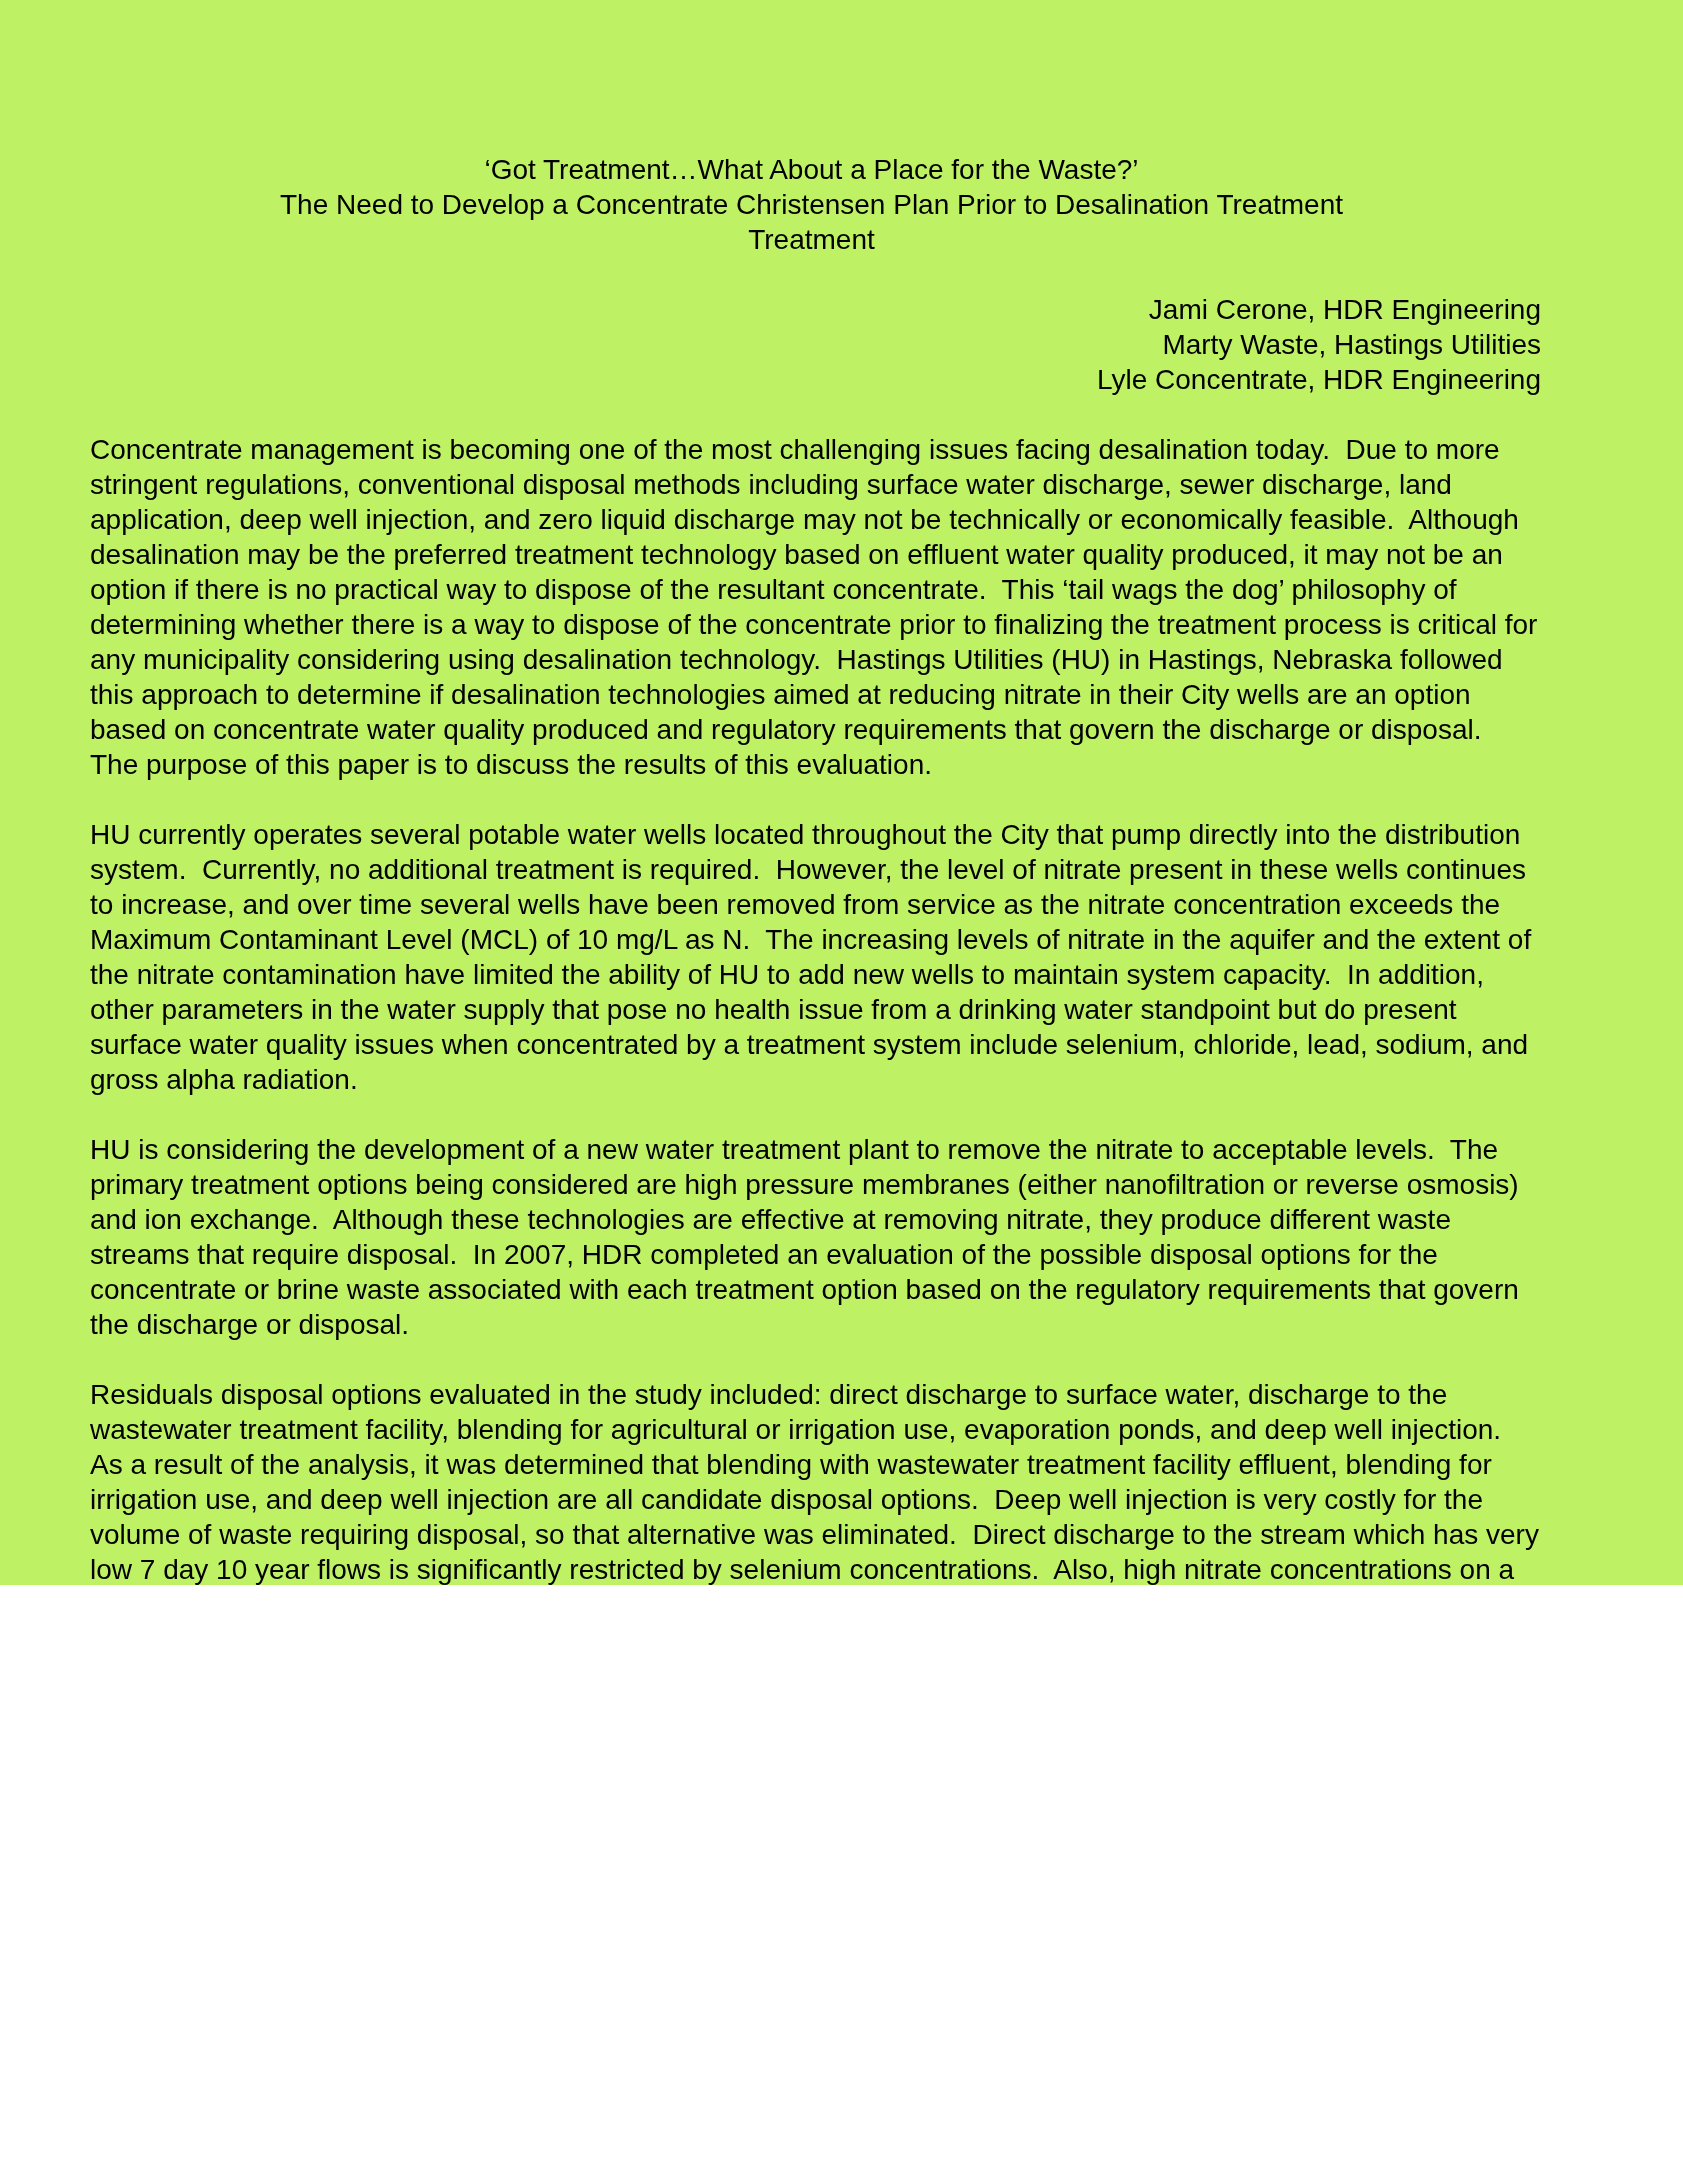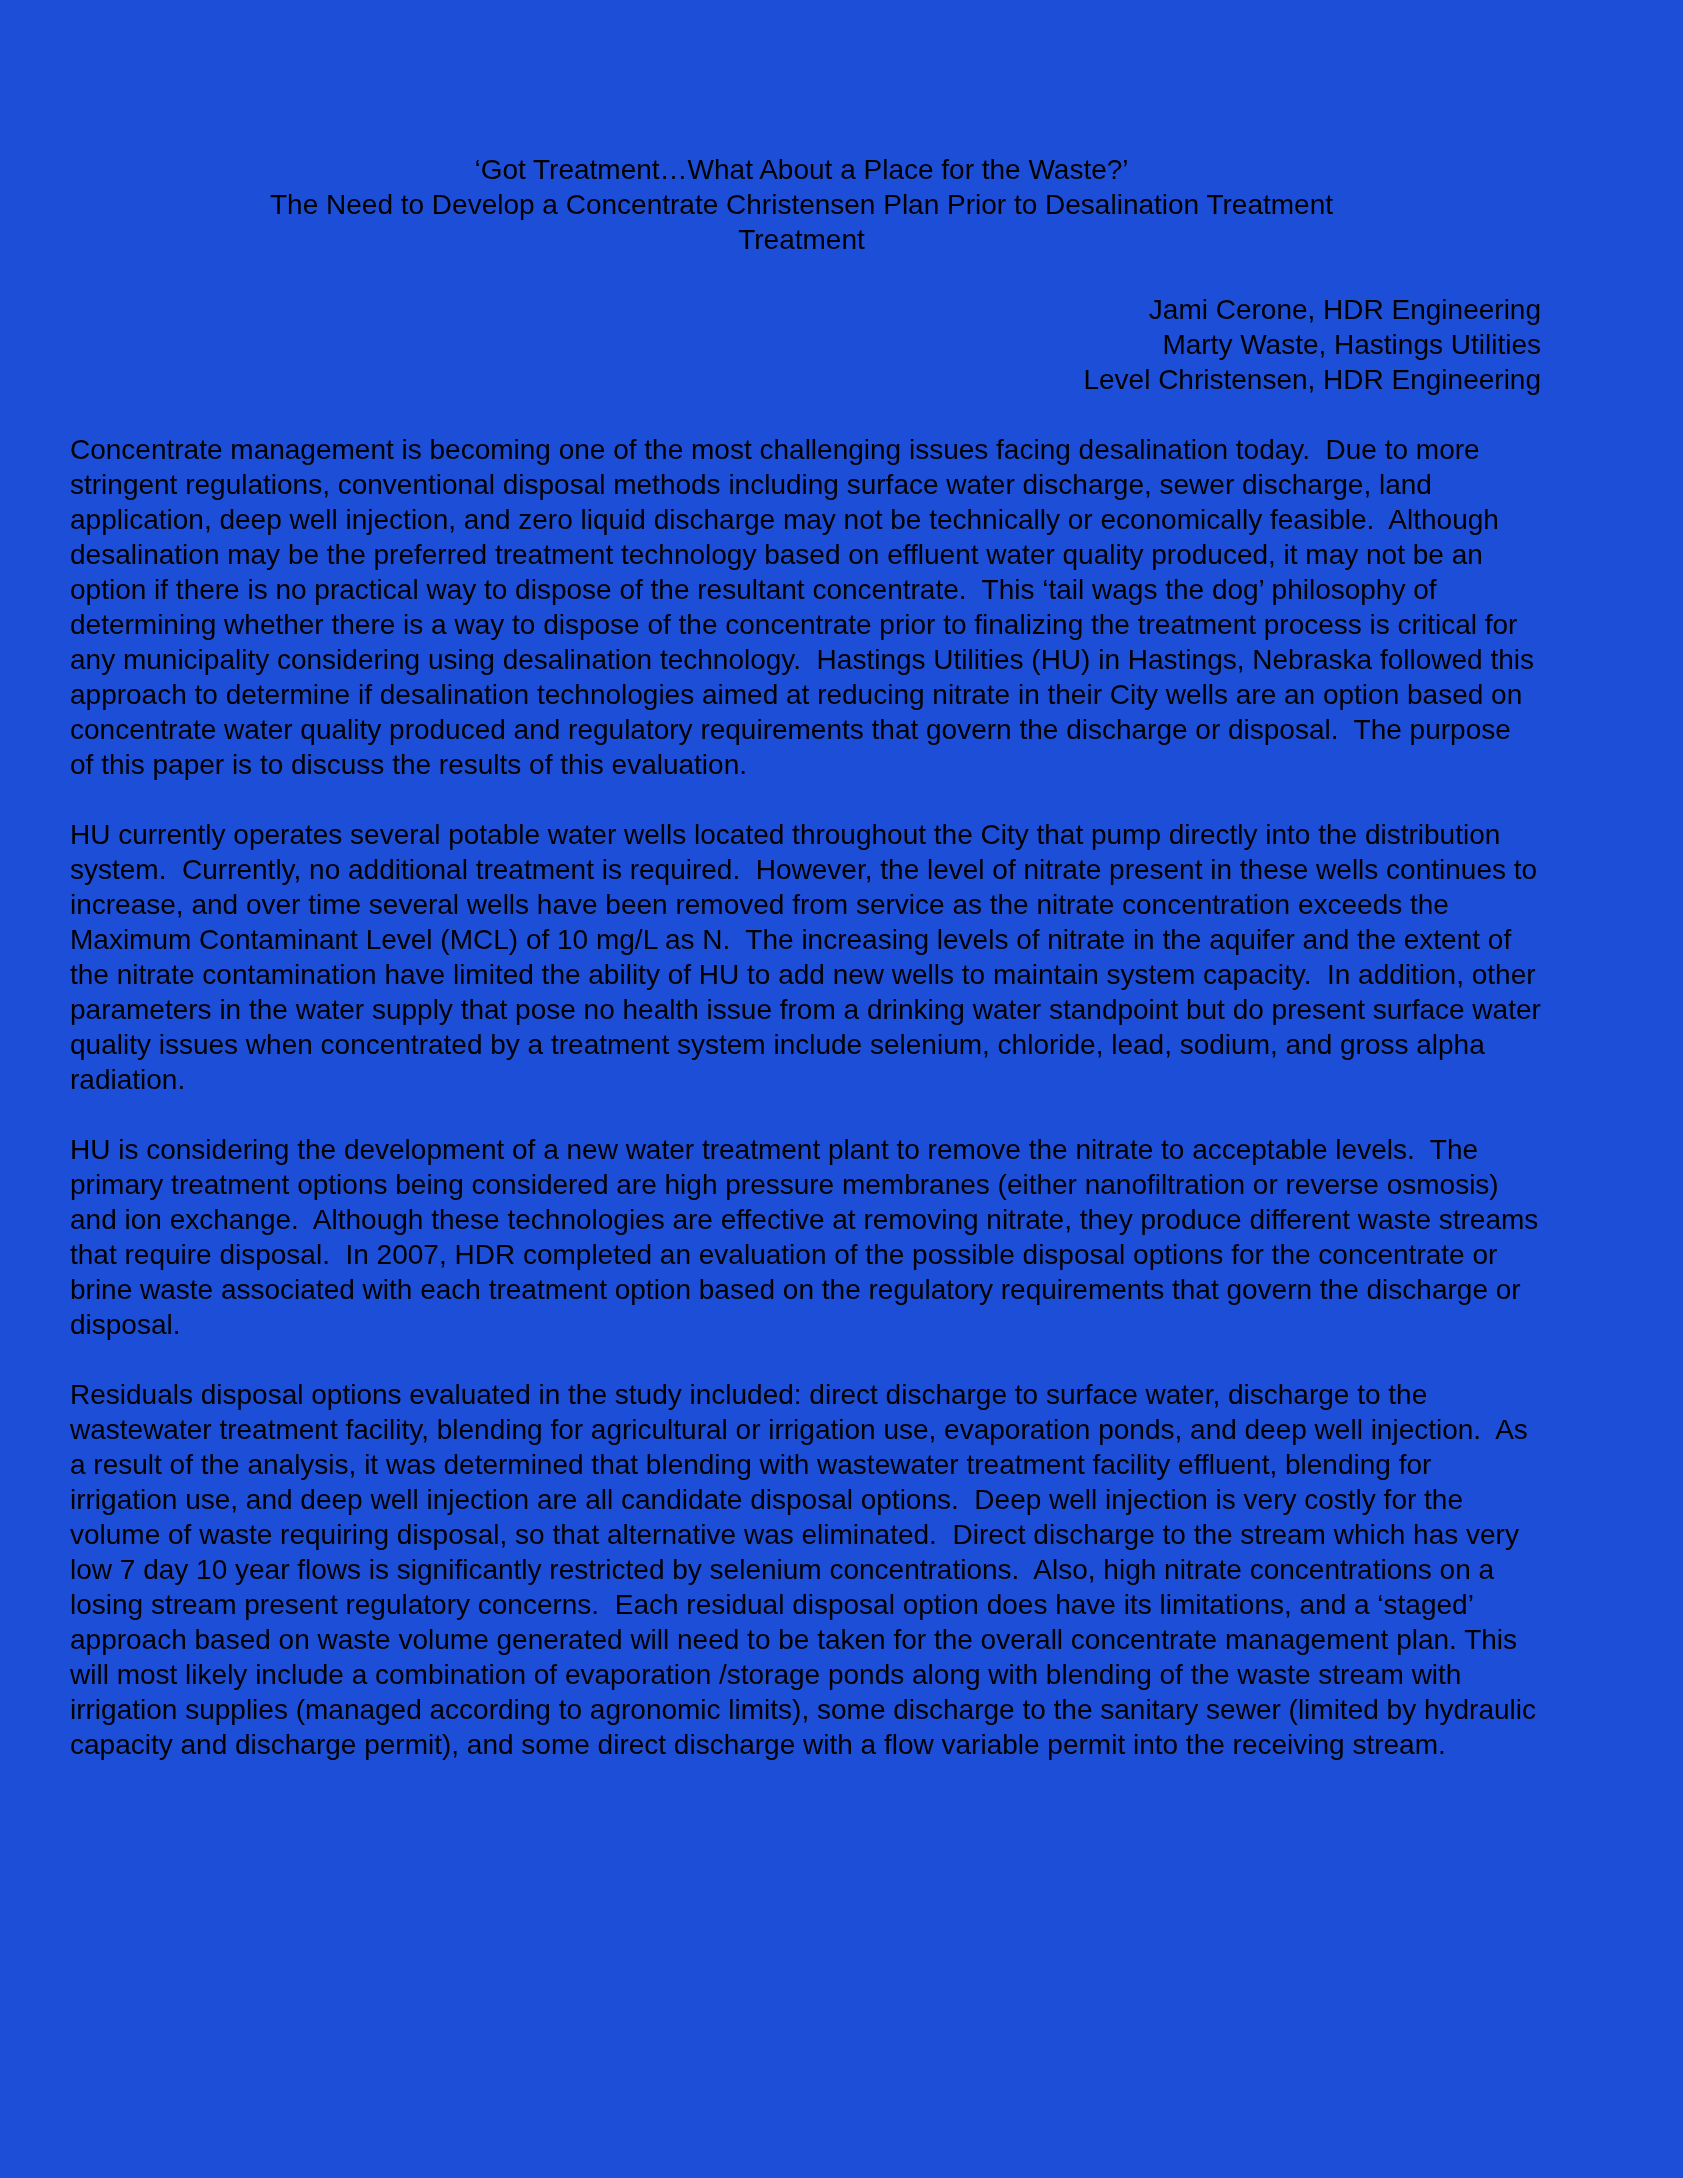--- a/index.html
+++ b/index.html
@@ -3,28 +3,28 @@
 <meta charset="utf-8">
 <style>
   html, body {
     margin: 0;
     padding: 0;
     background: #ffffff;
   }
   .page {
     position: relative;
     width: 1683px;
-    height: 2178px;
-    background: #1d4ed8;
+    height: 1585px;
+    background: #bef264;
     color: #000000;
     font-family: "Liberation Sans", sans-serif;
     font-size: 28px;
     line-height: 35px;
     box-sizing: border-box;
-    padding: 152px 142px 0 62px;
+    padding: 152px 142px 0 82px;
     overflow: hidden;
   }
   .title-block {
     text-align: center;
     margin: 0 0 35px 0;
   }
   .authors-block {
     text-align: right;
     margin: 0 0 35px 0;
   }
@@ -44,21 +44,21 @@
 
   <div class="title-block">
     <div class="title-line">‘Got Treatment…What About a Place for the Waste?’</div>
     <div class="title-line">The Need to Develop a Concentrate Christensen Plan Prior to Desalination Treatment</div>
     <div class="title-line">Treatment</div>
   </div>
 
   <div class="authors-block">
     <div class="author-line">Jami Cerone, HDR Engineering</div>
     <div class="author-line">Marty Waste, Hastings Utilities</div>
-    <div class="author-line">Level Christensen, HDR Engineering</div>
+    <div class="author-line">Lyle Concentrate, HDR Engineering</div>
   </div>
 
   <div class="para">Concentrate management is becoming one of the most challenging issues facing desalination today.  Due to more stringent regulations, conventional disposal methods including surface water discharge, sewer discharge, land application, deep well injection, and zero liquid discharge may not be technically or economically feasible.  Although desalination may be the preferred treatment technology based on effluent water quality produced, it may not be an option if there is no practical way to dispose of the resultant concentrate.  This ‘tail wags the dog’ philosophy of determining whether there is a way to dispose of the concentrate prior to finalizing the treatment process is critical for any municipality considering using desalination technology.  Hastings Utilities (HU) in Hastings, Nebraska followed this approach to determine if desalination technologies aimed at reducing nitrate in their City wells are an option based on concentrate water quality produced and regulatory requirements that govern the discharge or disposal.  The purpose of this paper is to discuss the results of this evaluation.</div>
   <div class="para">HU currently operates several potable water wells located throughout the City that pump directly into the distribution system.  Currently, no additional treatment is required.  However, the level of nitrate present in these wells continues to increase, and over time several wells have been removed from service as the nitrate concentration exceeds the Maximum Contaminant Level (MCL) of 10 mg/L as N.  The increasing levels of nitrate in the aquifer and the extent of the nitrate contamination have limited the ability of HU to add new wells to maintain system capacity.  In addition, other parameters in the water supply that pose no health issue from a drinking water standpoint but do present surface water quality issues when concentrated by a treatment system include selenium, chloride, lead, sodium, and gross alpha radiation.</div>
   <div class="para">HU is considering the development of a new water treatment plant to remove the nitrate to acceptable levels.  The primary treatment options being considered are high pressure membranes (either nanofiltration or reverse osmosis) and ion exchange.  Although these technologies are effective at removing nitrate, they produce different waste streams that require disposal.  In 2007, HDR completed an evaluation of the possible disposal options for the concentrate or brine waste associated with each treatment option based on the regulatory requirements that govern the discharge or disposal.</div>
   <div class="para">Residuals disposal options evaluated in the study included: direct discharge to surface water, discharge to the wastewater treatment facility, blending for agricultural or irrigation use, evaporation ponds, and deep well injection.  As a result of the analysis, it was determined that blending with wastewater treatment facility effluent, blending for irrigation use, and deep well injection are all candidate disposal options.  Deep well injection is very costly for the volume of waste requiring disposal, so that alternative was eliminated.  Direct discharge to the stream which has very low 7 day 10 year flows is significantly restricted by selenium concentrations.  Also, high nitrate concentrations on a losing stream present regulatory concerns.  Each residual disposal option does have its limitations, and a ‘staged’ approach based on waste volume generated will need to be taken for the overall concentrate management plan. This will most likely include a combination of evaporation /storage ponds along with blending of the waste stream with irrigation supplies (managed according to agronomic limits), some discharge to the sanitary sewer (limited by hydraulic capacity and discharge permit), and some direct discharge with a flow variable permit into the receiving stream.</div>
 
 </div>
 
 

